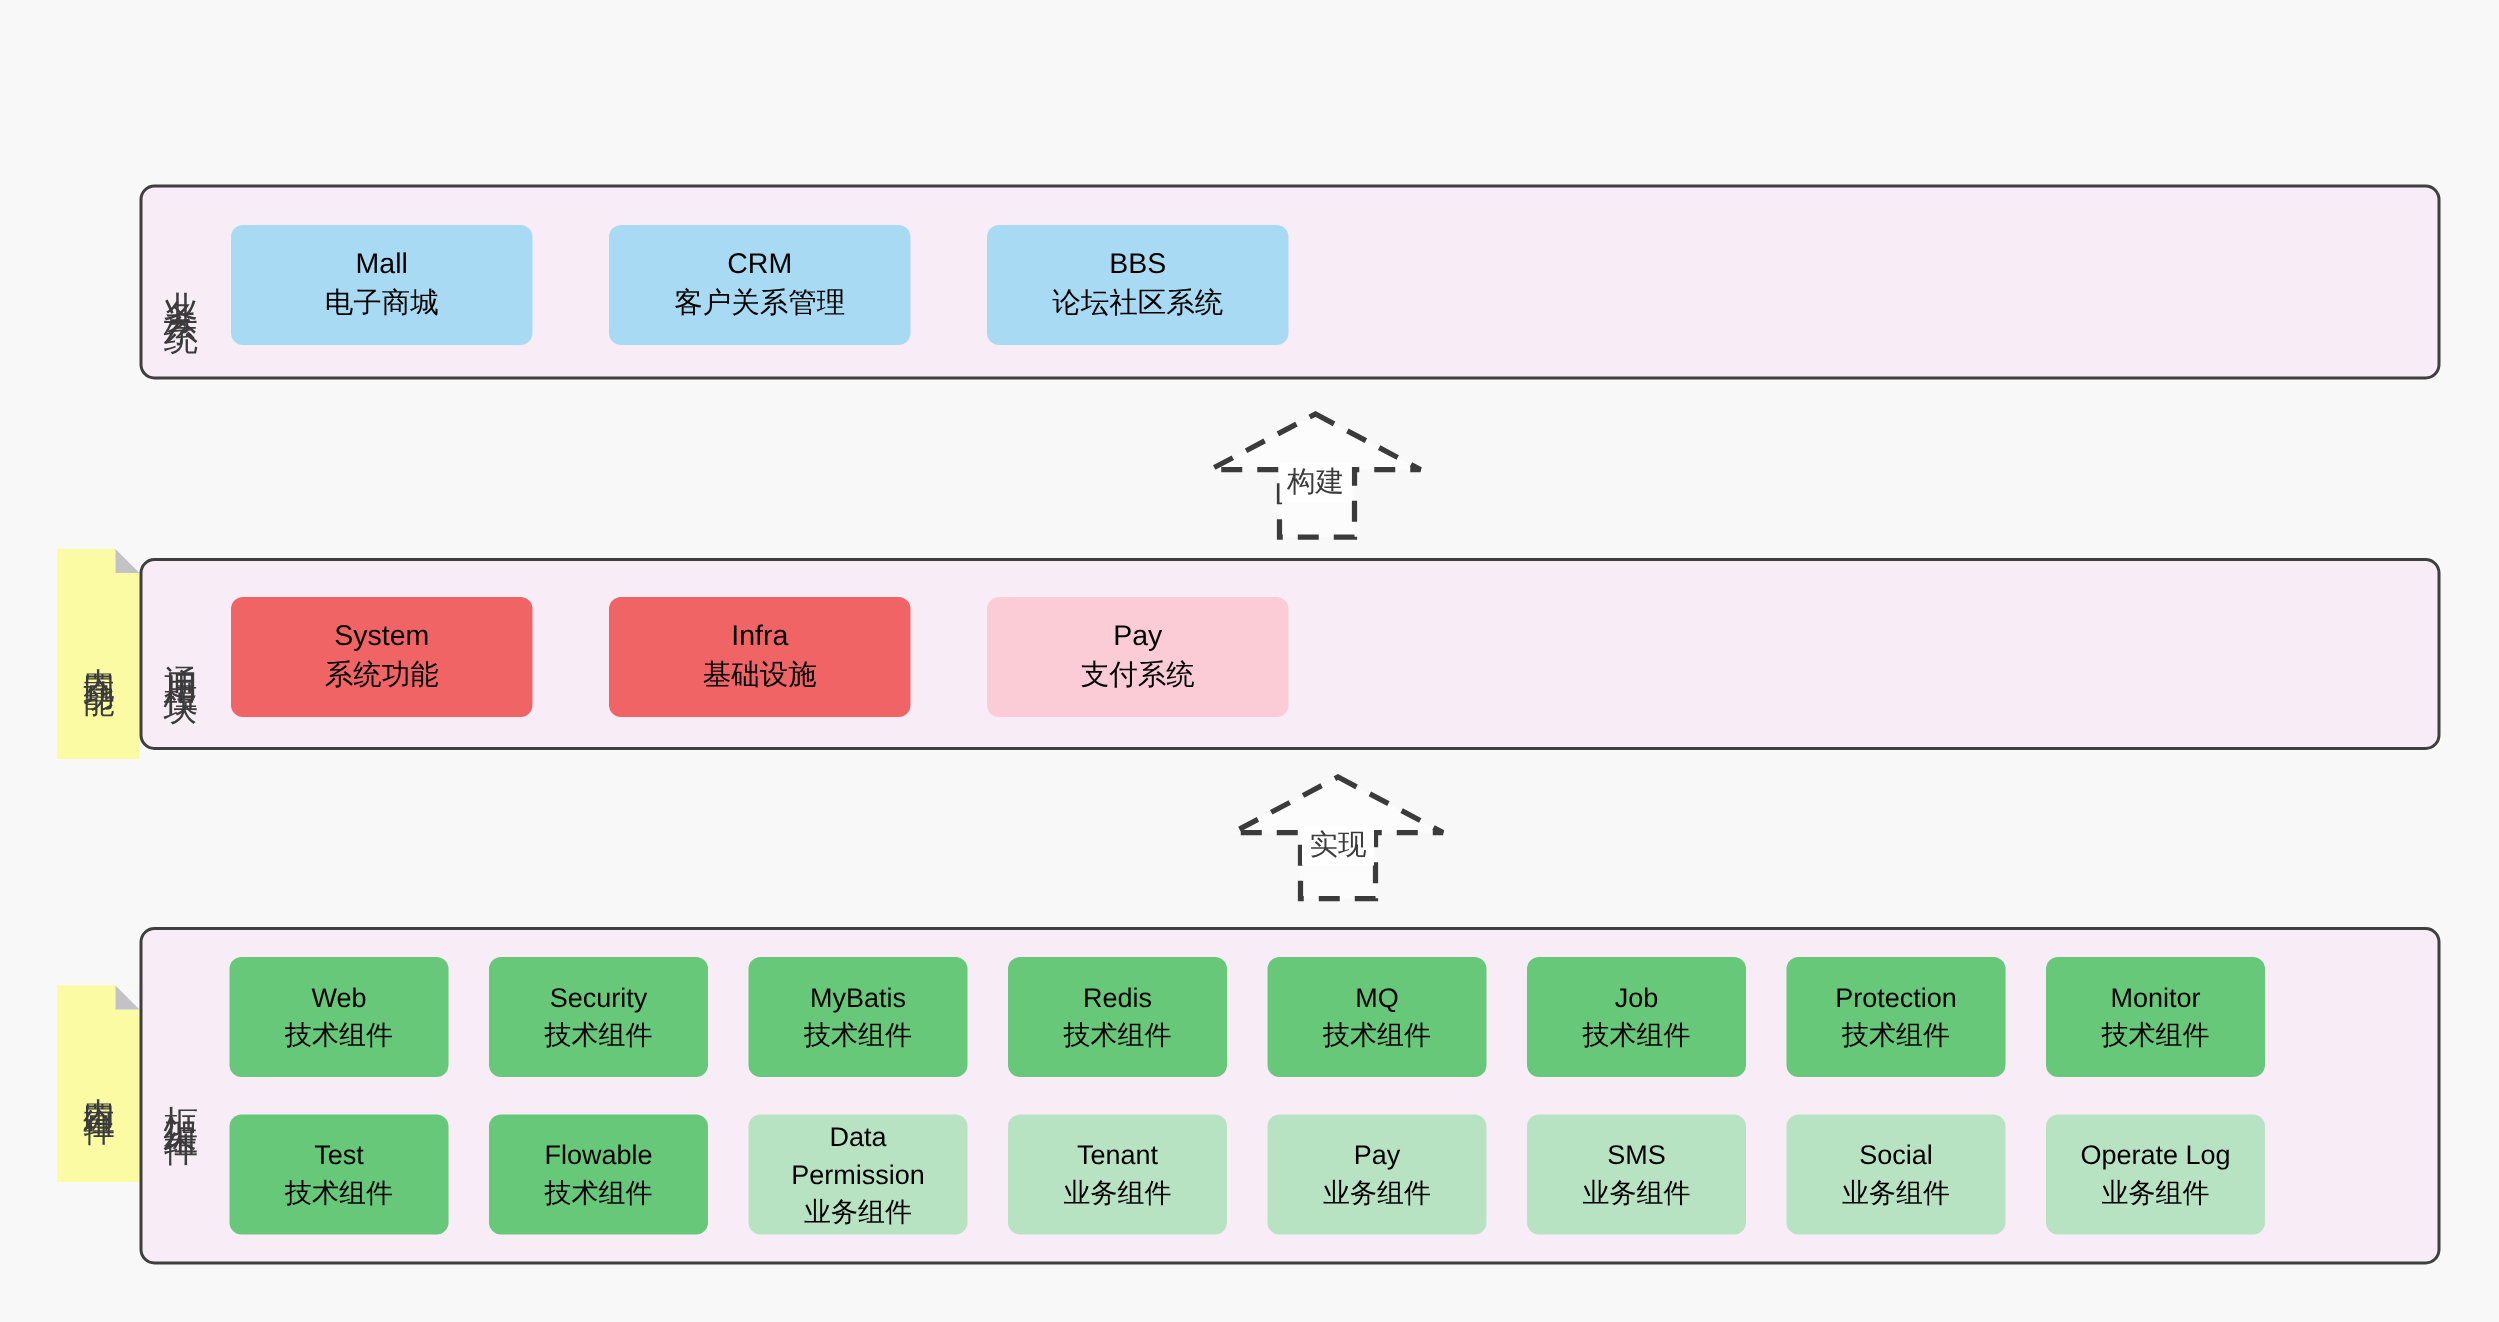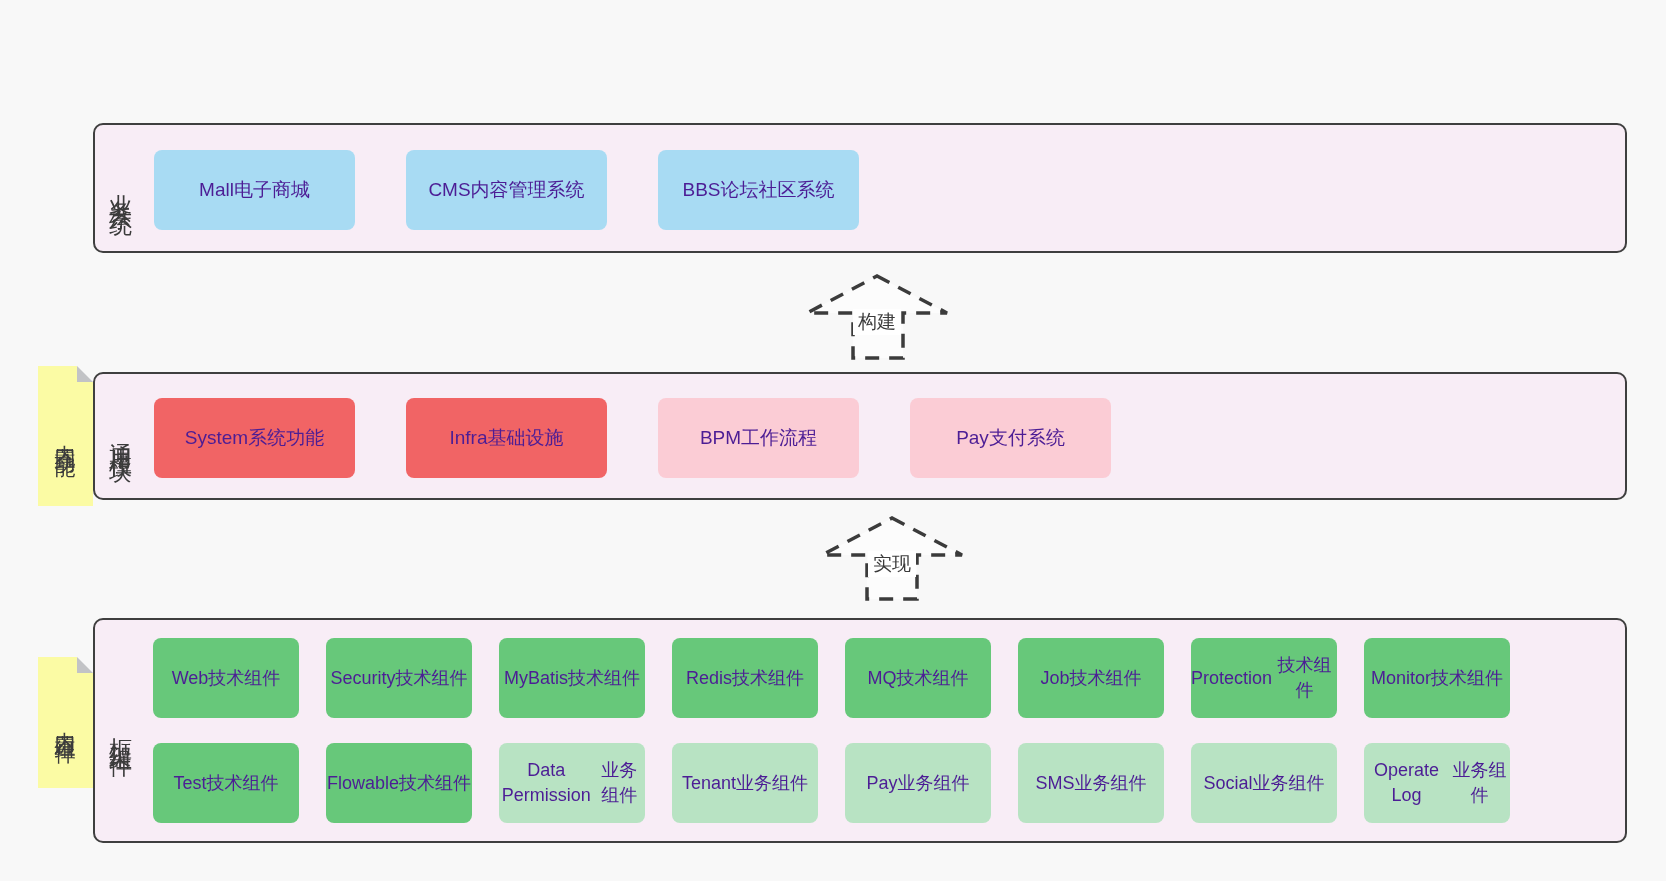--- a/index.html
+++ b/index.html
@@ -14,22 +14,22 @@
   }
   .layer-label{
     position:absolute;left:14px;top:50%;transform:translateY(-50%);
     writing-mode:vertical-rl;font-size:23px;letter-spacing:6px;color:#3b3b3b;
     line-height:1;white-space:nowrap;
   }
   .boxes{position:absolute;display:flex;}
   .row1,.row2{gap:51px;left:59px;}
   .box{
     box-sizing:border-box;border-radius:8px;
-    display:flex;align-items:center;justify-content:center;
-    text-align:center;font-size:19px;line-height:26px;color:#4c1d95;
+    display:flex;flex-direction:column;align-items:center;justify-content:center;
+    text-align:center;font-size:19px;line-height:26px;color:#000000;
   }
   .big{width:201px;height:80px;}
   .small{width:146px;height:80px;font-size:18px;line-height:25px;}
   .blue{background:#a8dbf3;}
   .red{background:#f16465;}
   .pink{background:#fbccd5;}
   .green{background:#67c87a;}
   .light-green{background:#b8e3c3;}
   .wrap-name{display:inline-block;max-width:106px;}
   .sticky{
@@ -56,22 +56,22 @@
 <div class="stage">
 
   <section class="container" style="top:123px;height:130px;">
     <div class="layer-label">业务系统</div>
     <div class="boxes row1" style="top:25px;">
       <div class="box big blue">
         <span>Mall</span>
         <span>电子商城</span>
       </div>
       <div class="box big blue">
-        <span>CMS</span>
-        <span>内容管理系统</span>
+        <span>CRM</span>
+        <span>客户关系管理</span>
       </div>
       <div class="box big blue">
         <span>BBS</span>
         <span>论坛社区系统</span>
       </div>
     </div>
   </section>
 
   <svg class="arrow" style="left:795px;top:260px;" width="166" height="102" viewBox="0 0 166 102">
     <polygon points="82,16 152,53 108,53 108,98 58,98 58,53 12,53" fill="#fcfcfc" stroke="#3b3b3b" stroke-width="3.5" stroke-dasharray="14 10"></polygon>
@@ -85,24 +85,20 @@
   <section class="container" style="top:372px;height:128px;">
     <div class="layer-label">通用模块</div>
     <div class="boxes row1" style="top:24px;">
       <div class="box big red">
         <span>System</span>
         <span>系统功能</span>
       </div>
       <div class="box big red">
         <span>Infra</span>
         <span>基础设施</span>
-      </div>
-      <div class="box big pink">
-        <span>BPM</span>
-        <span>工作流程</span>
       </div>
       <div class="box big pink">
         <span>Pay</span>
         <span>支付系统</span>
       </div>
     </div>
   </section>
 
   <svg class="arrow" style="left:810px;top:503px;" width="166" height="100" viewBox="0 0 166 100">
     <polygon points="82,15 152,52 107,52 107,96 57,96 57,52 12,52" fill="#fcfcfc" stroke="#3b3b3b" stroke-width="3.5" stroke-dasharray="14 10"></polygon>

